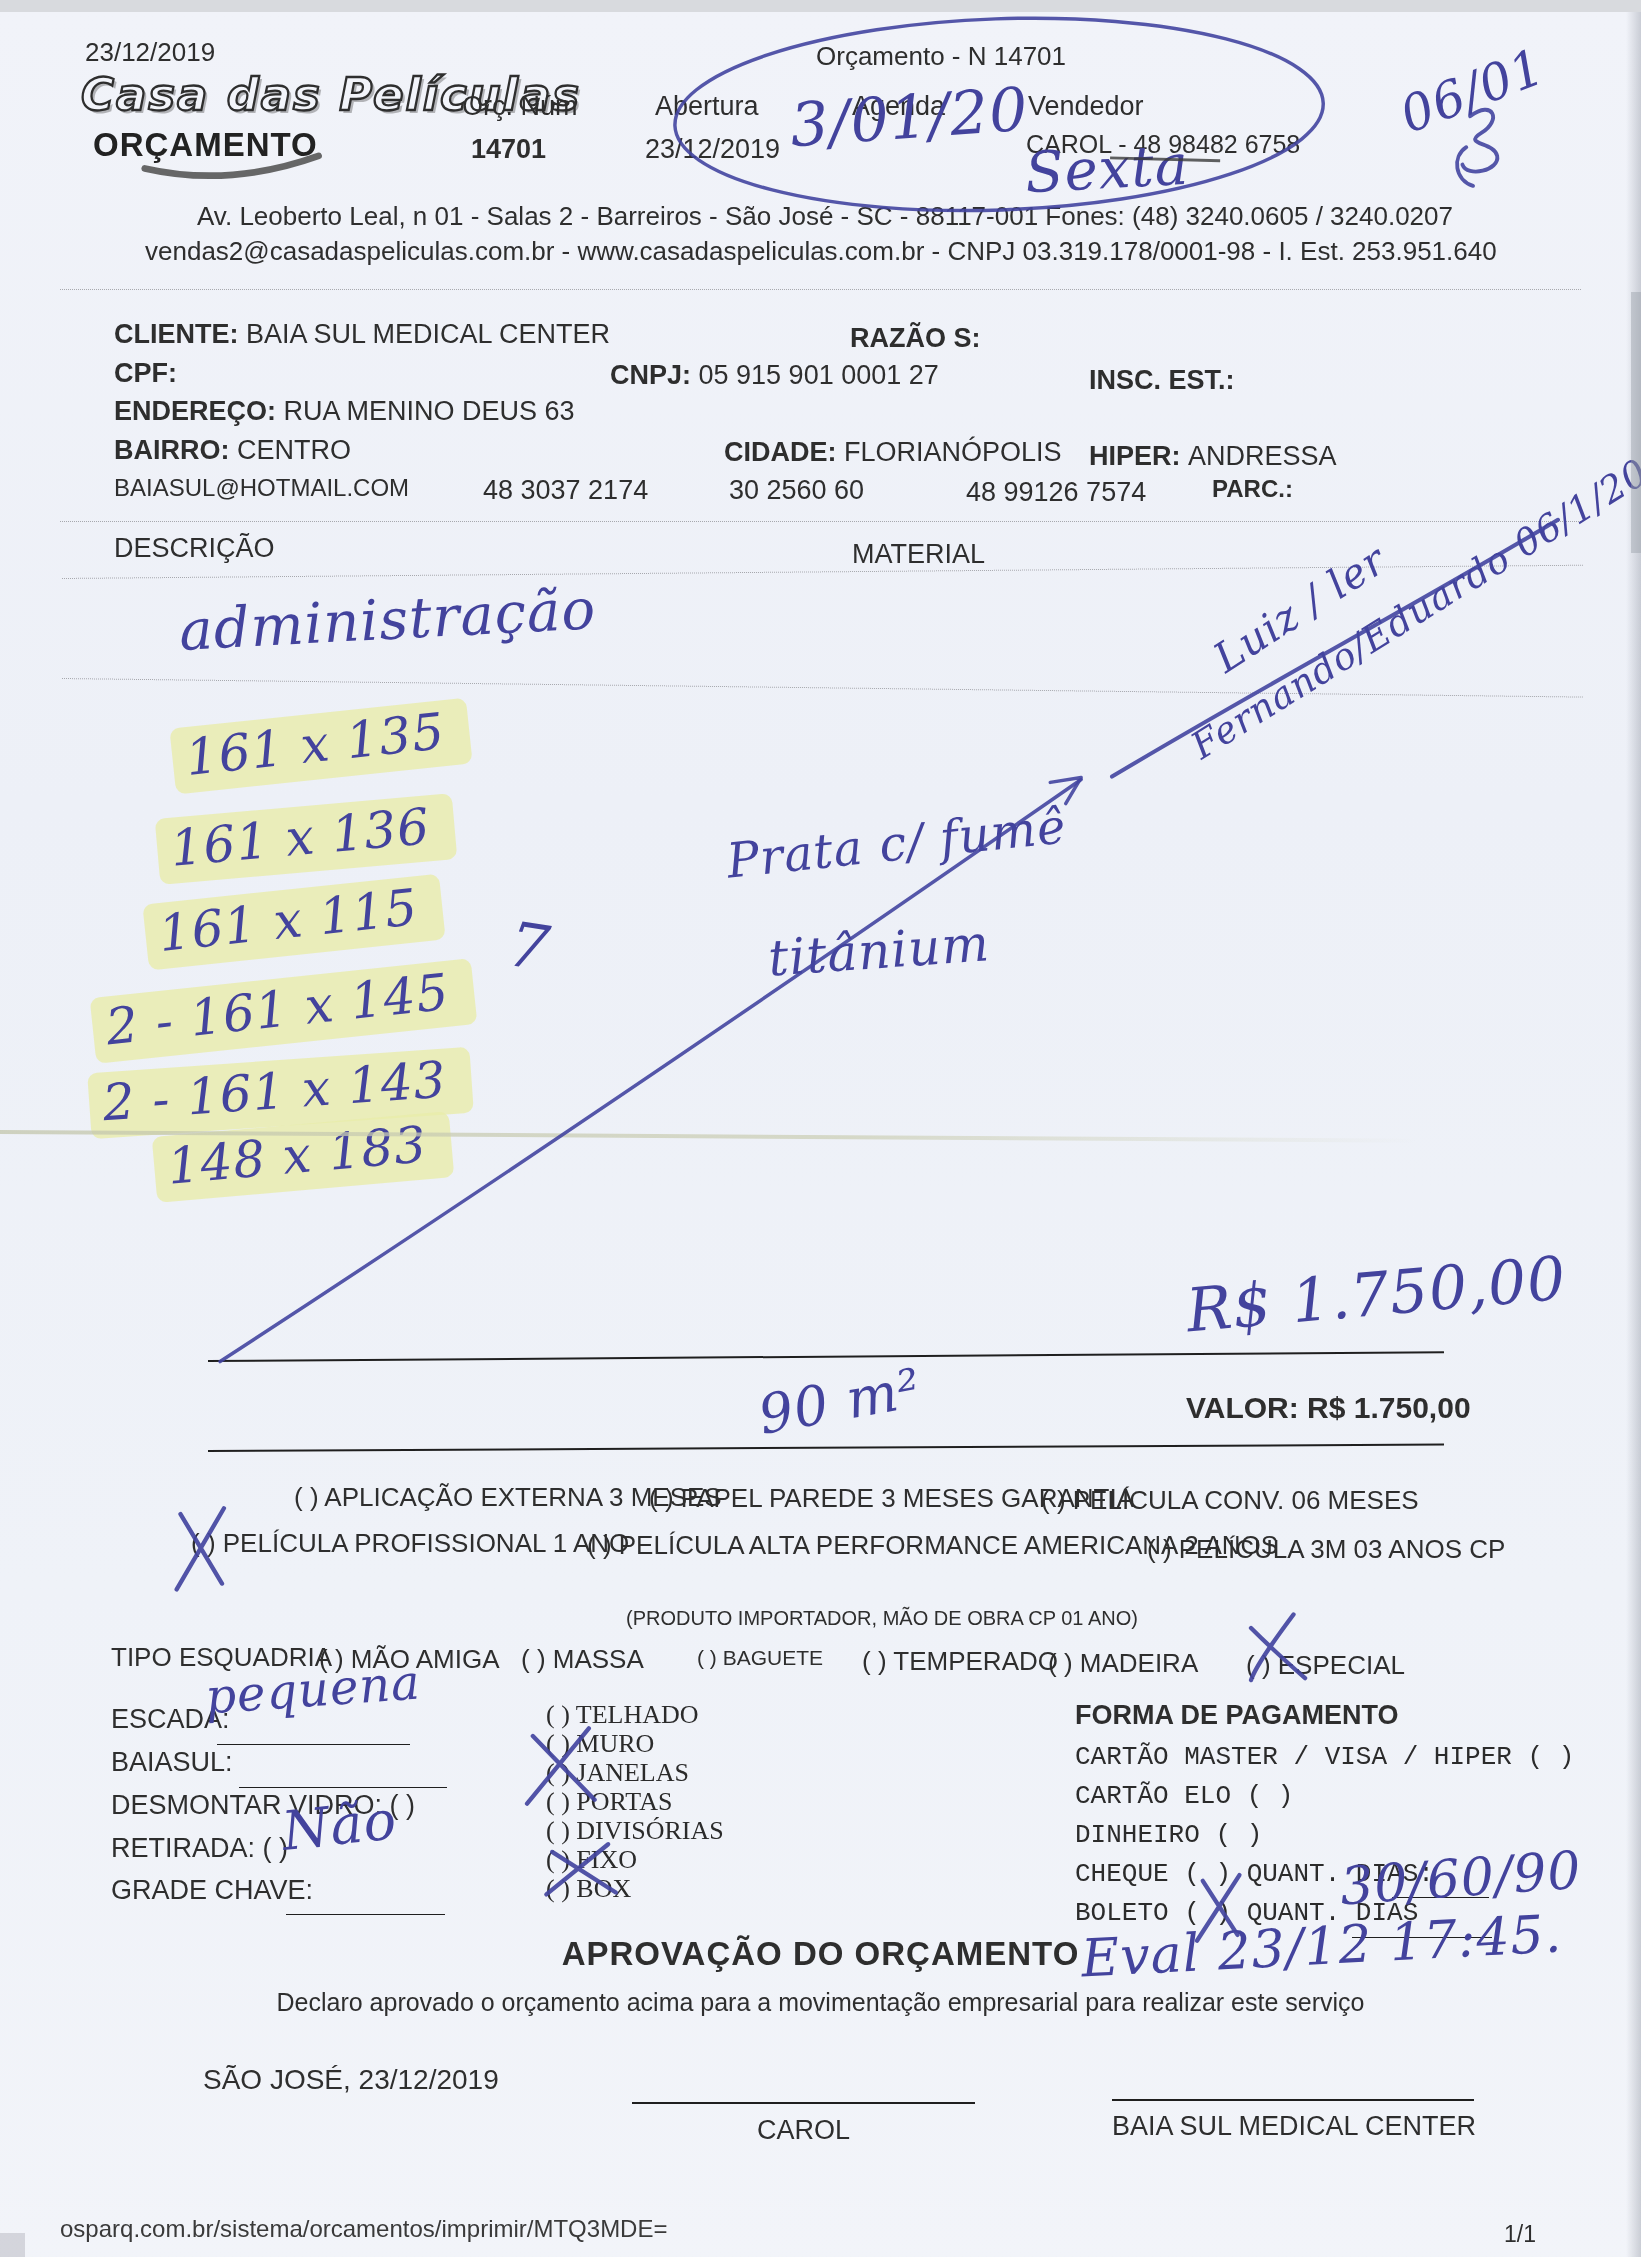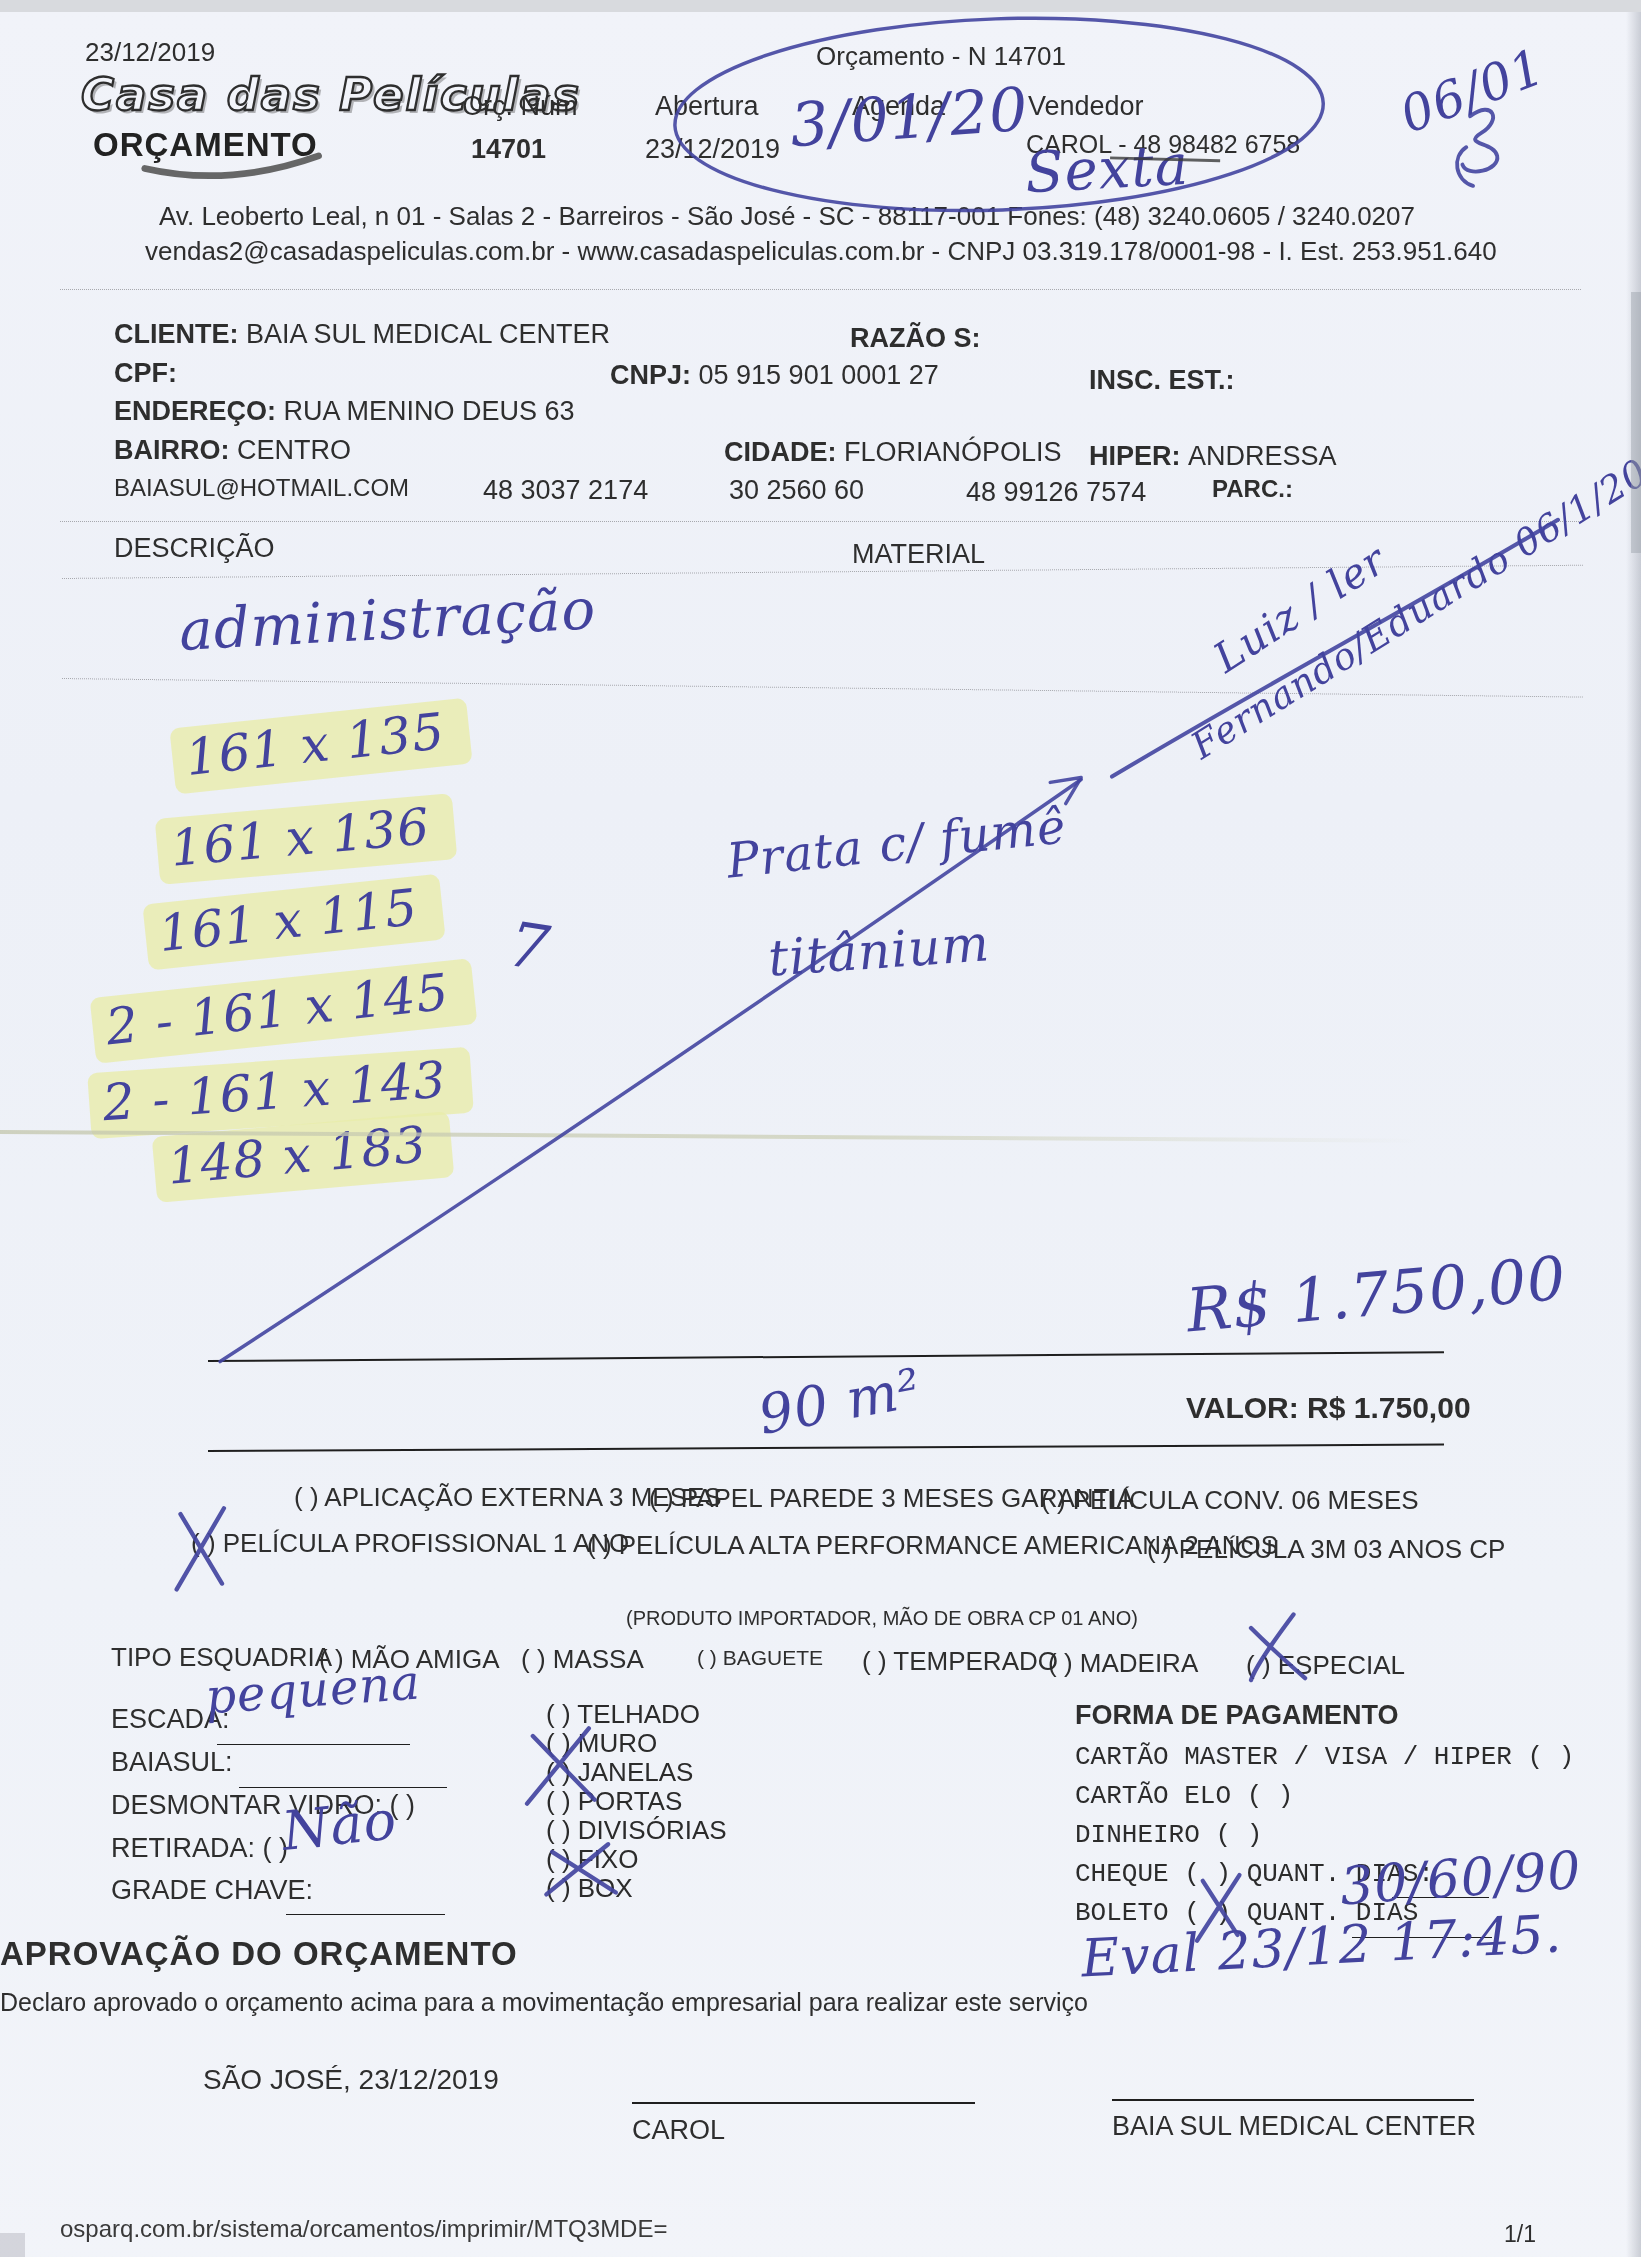--- a/index.html
+++ b/index.html
@@ -5,35 +5,35 @@
   html,body{margin:0;padding:0;background:#d8dade;}
   #page{
     position:relative;width:1641px;height:2257px;overflow:hidden;
     background:linear-gradient(180deg,#f1f3f9 0%,#edf0f7 35%,#eff2f8 70%,#f2f4f9 100%);
     font-family:"Liberation Sans",sans-serif;color:#2b2b2b;margin-top:12px;
   }
   .p{position:absolute;font-size:27px;white-space:nowrap;color:#2e2e2e;}
   .b{font-weight:bold;}
   .v{font-weight:400;}
   .small{font-size:24px;}
-  .center{}
+  .center{text-align:center;}
   .dot{position:absolute;height:0;border-top:1.9px dotted rgba(95,95,100,.5);}
   .sol{position:absolute;height:0;border-top:2.9px solid #1f1f1f;}
   .thin{border-top-width:1.9px;}
   .hw{position:absolute;font-family:"DejaVu Serif",serif;font-style:italic;color:#43439d;
       white-space:nowrap;letter-spacing:1px;}
   .hl{background:rgba(233,236,170,.8);border-radius:9.7px;padding:1.9px 25px 5.8px 13.5px;}
   .logo{
     position:absolute;font-family:"DejaVu Sans",sans-serif;font-weight:bold;font-style:italic;
     font-size:45px;letter-spacing:1.9px;color:#f2f4fa;
     -webkit-text-stroke:2.3px #2e2e2e;text-shadow:2.9px 2.9px 0 rgba(60,60,60,.35);
   }
   .doc-title{position:absolute;font-weight:bold;font-size:33px;letter-spacing:1px;color:#222;}
   svg.overlay{position:absolute;left:0;top:0;z-index:30;pointer-events:none;}
-  .stack>div{line-height:29px;}
+  .stack>div{line-height:29px;font-family:Liberation Serif, serif;}
   .pay-stack>div{line-height:39px;font-family:Liberation Mono, monospace;}
   .smudge{position:absolute;pointer-events:none;}
 </style>
 </head>
 <body>
 
 <div id="page">
 
   <div class="p" style="left:85px;top:25px;font-size:26px">23/12/2019</div>
   <div class="logo" style="left:81px;top:56px">Casa das Películas</div>

